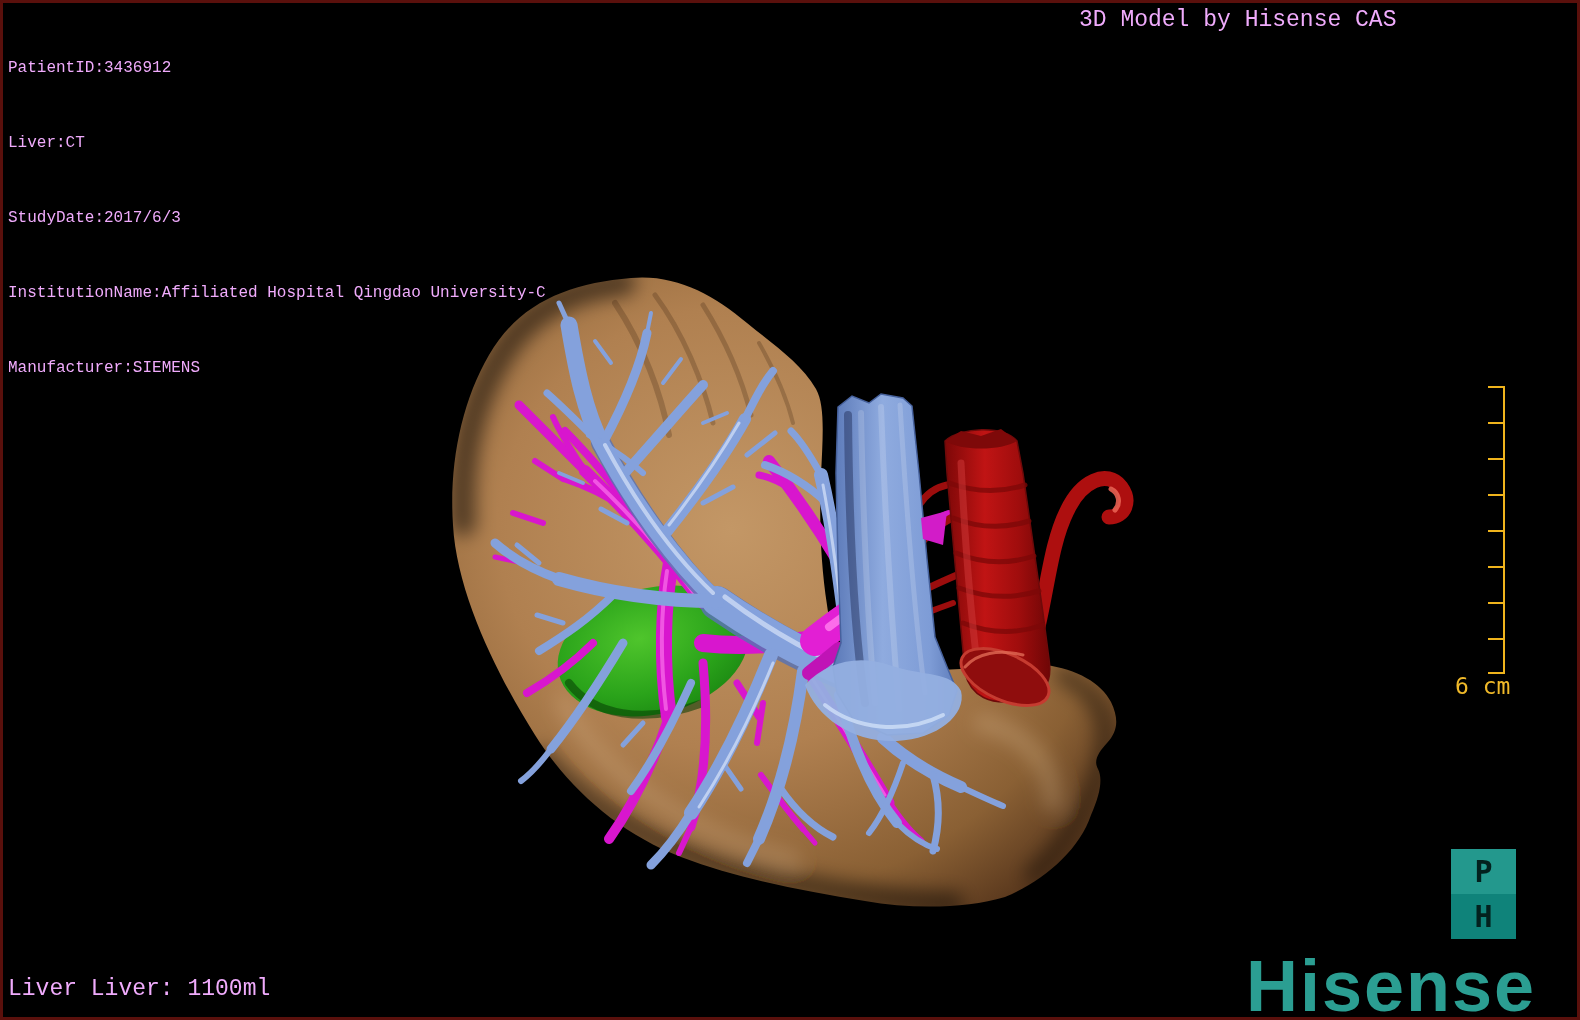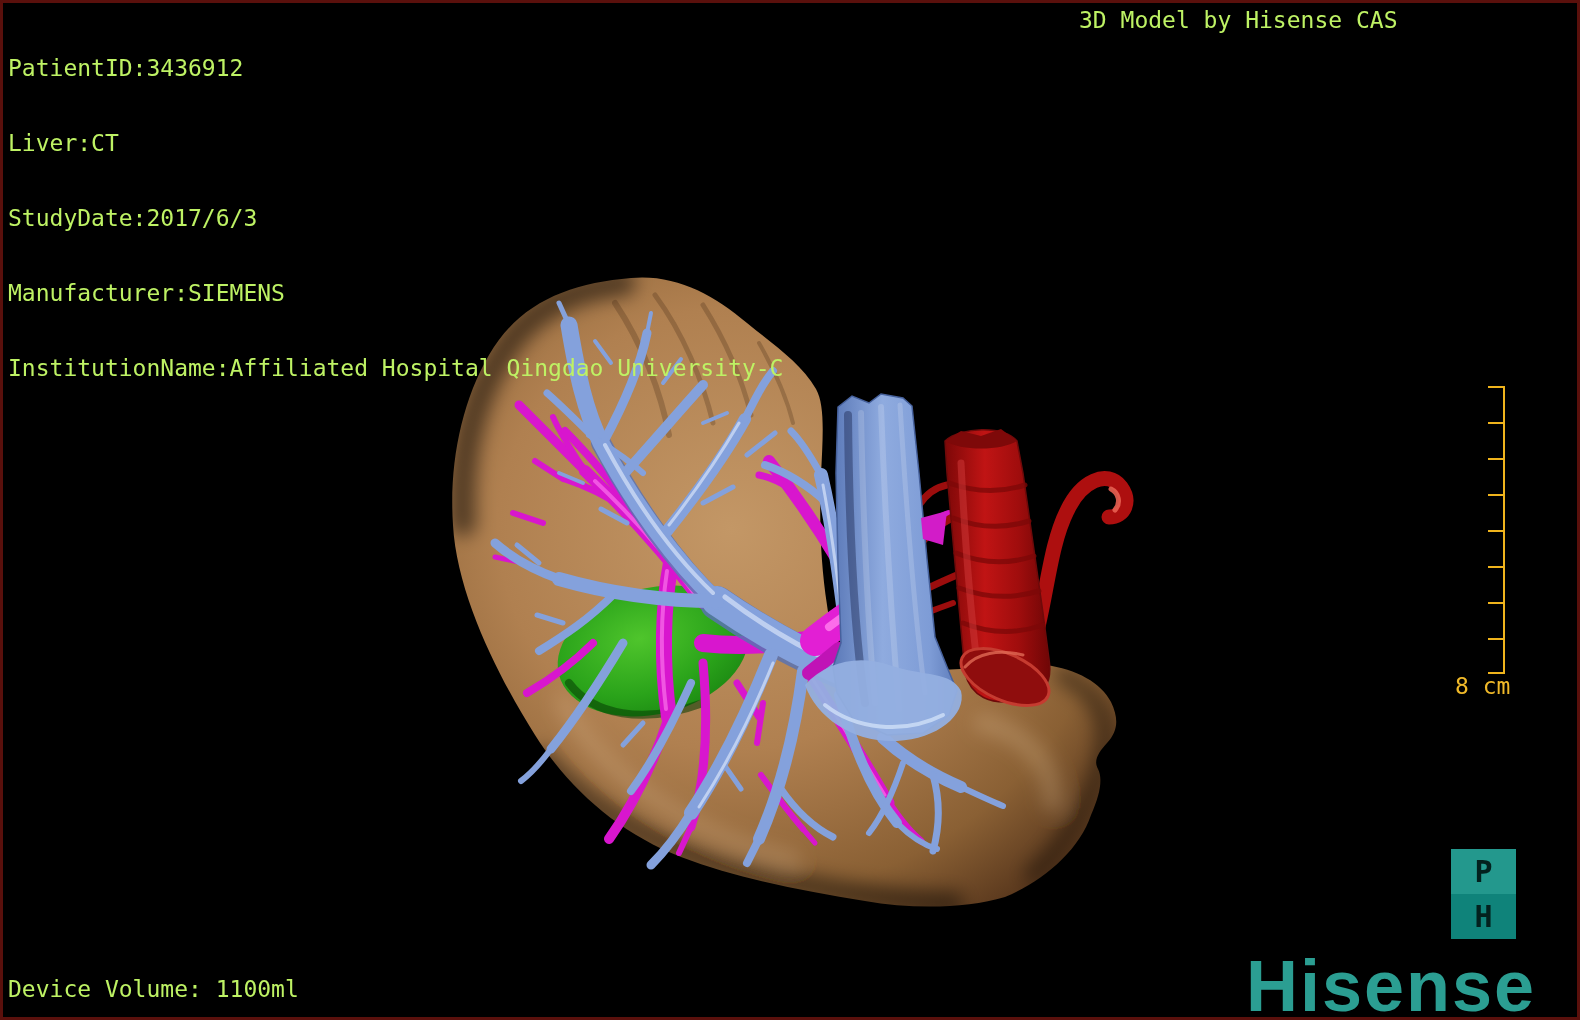--- a/index.html
+++ b/index.html
@@ -1,22 +1,22 @@
 <!DOCTYPE html>
 <html><head>
 <meta charset="utf-8">
 <style>
   html,body{margin:0;padding:0;background:#000;}
   .stage{
     position:relative;width:1580px;height:1020px;background:#000;
     box-sizing:border-box;border:3px solid #5a100c;overflow:hidden;
     font-family:"DejaVu Sans Mono", monospace;
   }
-  .gold{color:#bef264;}
-  .overlay-text{position:absolute;white-space:pre;line-height:25px;font-size:23px;letter-spacing:0px;}
+  .gold{color:#f0abfc;font-family:Liberation Mono, monospace;}
+  .overlay-text{position:absolute;white-space:pre;line-height:25px;font-size:16px;letter-spacing:0px;}
   #patient-block{left:5px;top:3px;}
   #watermark{left:1076px;top:5px;font-size:23px;}
   #volume-line{left:5px;top:974px;font-size:23px;}
   #model-svg{position:absolute;left:0;top:0;}
   
   #scalebar{position:absolute;left:1440px;top:380px;width:80px;height:320px;}
   #scalebar .vline{position:absolute;left:60px;top:3px;width:2px;height:288px;background:#f0b41c;}
   #scalebar .tick{position:absolute;left:45px;width:16px;height:2px;background:#f0b41c;}
   #scalebar .cm-label{position:absolute;left:12px;top:290px;font-size:23px;color:#f0b929;}
   
@@ -240,40 +240,40 @@
       <path class="v" stroke="#d23a3a" stroke-width="7" opacity="0.5" d="M958,460 C962,540 968,610 974,660"></path>
       <ellipse cx="1002" cy="674" rx="47" ry="23" transform="rotate(24 1002 674)" fill="#8f0d0d" stroke="#c53b30" stroke-width="3"></ellipse>
       <path class="v" stroke="#e06a55" stroke-width="3" opacity="0.8" d="M962,664 C974,650 996,646 1020,652"></path>
     </g>
   </svg>
 
   <div id="patient-block" class="overlay-text gold">
     <div>PatientID:3436912</div>
     <div>Liver:CT</div>
     <div>StudyDate:2017/6/3</div>
+    <div>InstitutionName:Affiliated Hospital Qingdao University-C</div>
     <div>Manufacturer:SIEMENS</div>
-    <div>InstitutionName:Affiliated Hospital Qingdao University-C</div>
   </div>
 
   <div id="watermark" class="overlay-text gold">3D Model by Hisense CAS</div>
 
-  <div id="volume-line" class="overlay-text gold">Device Volume: 1100ml</div>
+  <div id="volume-line" class="overlay-text gold">Liver Liver: 1100ml</div>
 
   <div id="scalebar">
     <div class="vline"></div>
     <div class="tick" style="top:3px"></div>
     <div class="tick" style="top:39px"></div>
     <div class="tick" style="top:75px"></div>
     <div class="tick" style="top:111px"></div>
     <div class="tick" style="top:147px"></div>
     <div class="tick" style="top:183px"></div>
     <div class="tick" style="top:219px"></div>
     <div class="tick" style="top:255px"></div>
     <div class="tick" style="top:289px"></div>
-    <div class="cm-label">8 cm</div>
+    <div class="cm-label">6 cm</div>
   </div>
 
   <div id="ph-badge">
     <div id="ph-top" class="half">P</div>
     <div id="ph-bottom" class="half">H</div>
   </div>
 
   <div id="hisense-logo">Hisense</div>
 
 </div>

